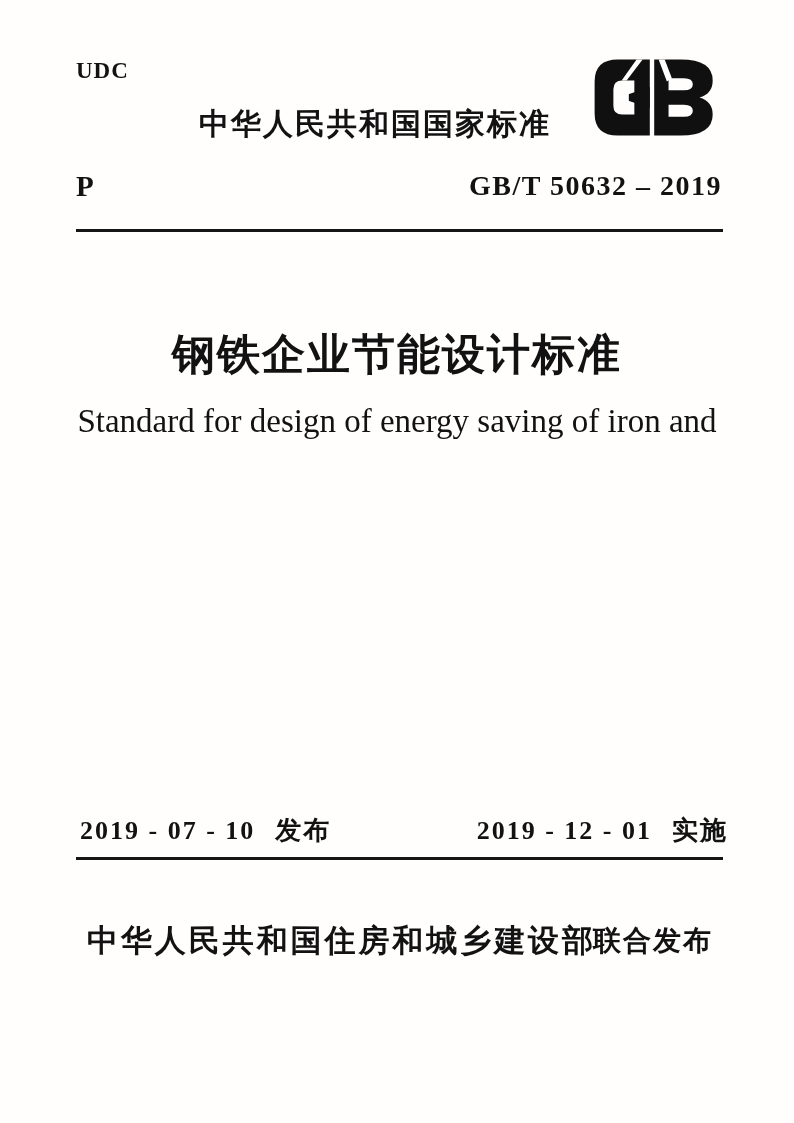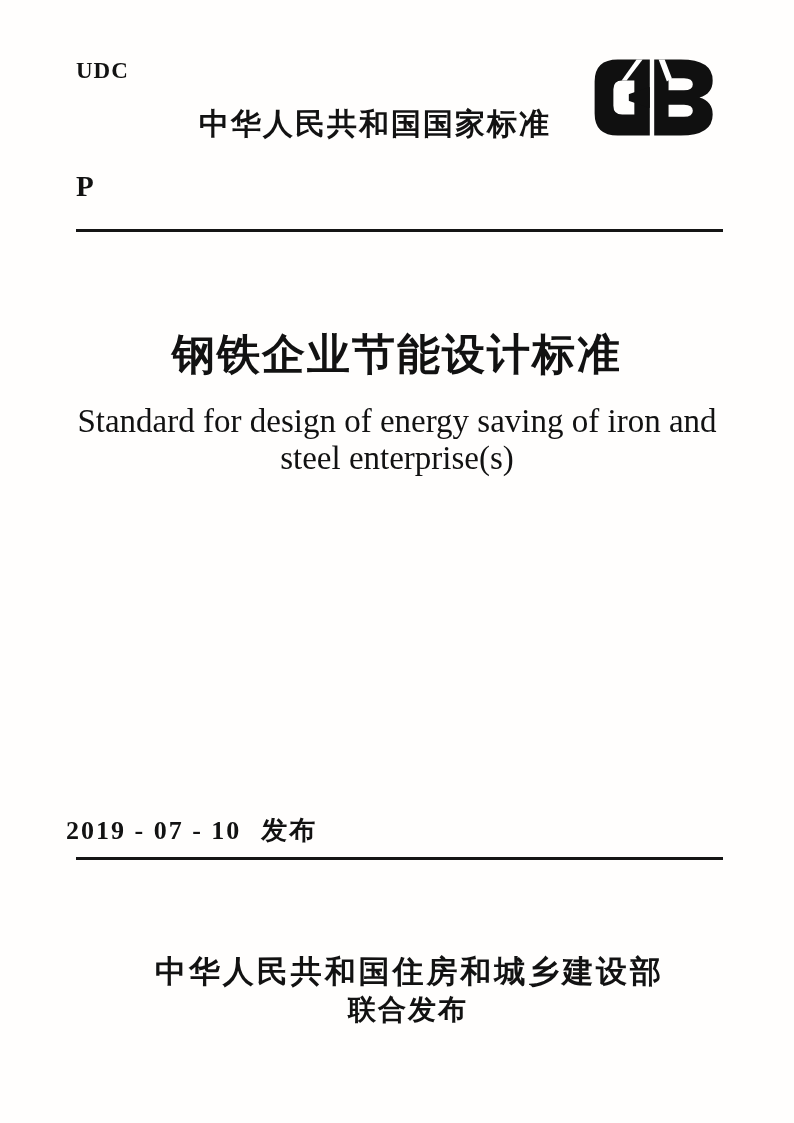--- a/index.html
+++ b/index.html
@@ -85,47 +85,46 @@
     left: 0;
     width: 100%;
     text-align: center;
     font-size: 33px;
     line-height: 37px;
     font-weight: 400;
   }
   .dates-row {
     position: absolute;
     top: 813px;
-    left: 66px;
+    left: 80px;
     right: 66px;
     display: flex;
     justify-content: space-between;
     align-items: baseline;
     font-weight: 700;
   }
   .date-item { white-space: nowrap; }
   .date-num {
     font-size: 26px;
     letter-spacing: 2px;
     font-family: "Liberation Serif", "DejaVu Serif", serif;
   }
   .date-label {
     font-size: 26px;
     margin-left: 16px;
     letter-spacing: 2px;
     font-family: "Liberation Sans", "DejaVu Sans", sans-serif;
   }
   .publisher {
     position: absolute;
-    top: 952px;
+    top: 921px;
     left: 87px;
     width: 642px;
     display: flex;
     align-items: center;
-    flex-direction: column;
   }
   .pub-lines { width: 506px; }
   .pub-line {
     font-size: 31px;
     font-weight: 700;
     line-height: 39px;
     font-family: "Liberation Sans", "DejaVu Sans", sans-serif;
     text-align: justify;
     text-align-last: justify;
   }
@@ -157,34 +156,38 @@
         <path fill="#101010" fill-rule="evenodd" d="M120 6 L168 6 Q226 6 226 44 Q226 68 202 75 Q226 82 226 106 Q226 144 168 144 L120 144 Z
              M146 40 L174 40 Q190 40 190 51 Q190 62 174 62 L146 62 Z
              M146 88 L174 88 Q190 88 190 99 Q190 110 174 110 L146 110 Z"></path>
         <polygon fill="#ffffff" points="128,6 139,6 152,40 143,46"></polygon>
       </g>
     </svg>
   </div>
 
   <div class="p-code">P</div>
 
+  <div class="std-number">GB/T 50632 – 2019</div>
 
   <div class="rule rule-top"></div>
 
   <h1 class="title-zh">钢铁企业节能设计标准</h1>
 
   <div class="title-en">
     <div>Standard for design of energy saving of iron and</div>
-    <div>steel enterprise(s)</div>
   </div>
 
   <div class="dates-row">
     <div class="date-item">
       <span class="date-num">2019 - 07 - 10</span>
       <span class="date-label">发布</span>
+    </div>
+    <div class="date-item">
+      <span class="date-num">2019 - 12 - 01</span>
+      <span class="date-label">实施</span>
     </div>
   </div>
 
   <div class="rule rule-bottom"></div>
 
   <div class="publisher">
     <div class="pub-lines">
       <div class="pub-line">中华人民共和国住房和城乡建设部</div>
     </div>
     <div class="joint">联合发布</div>

